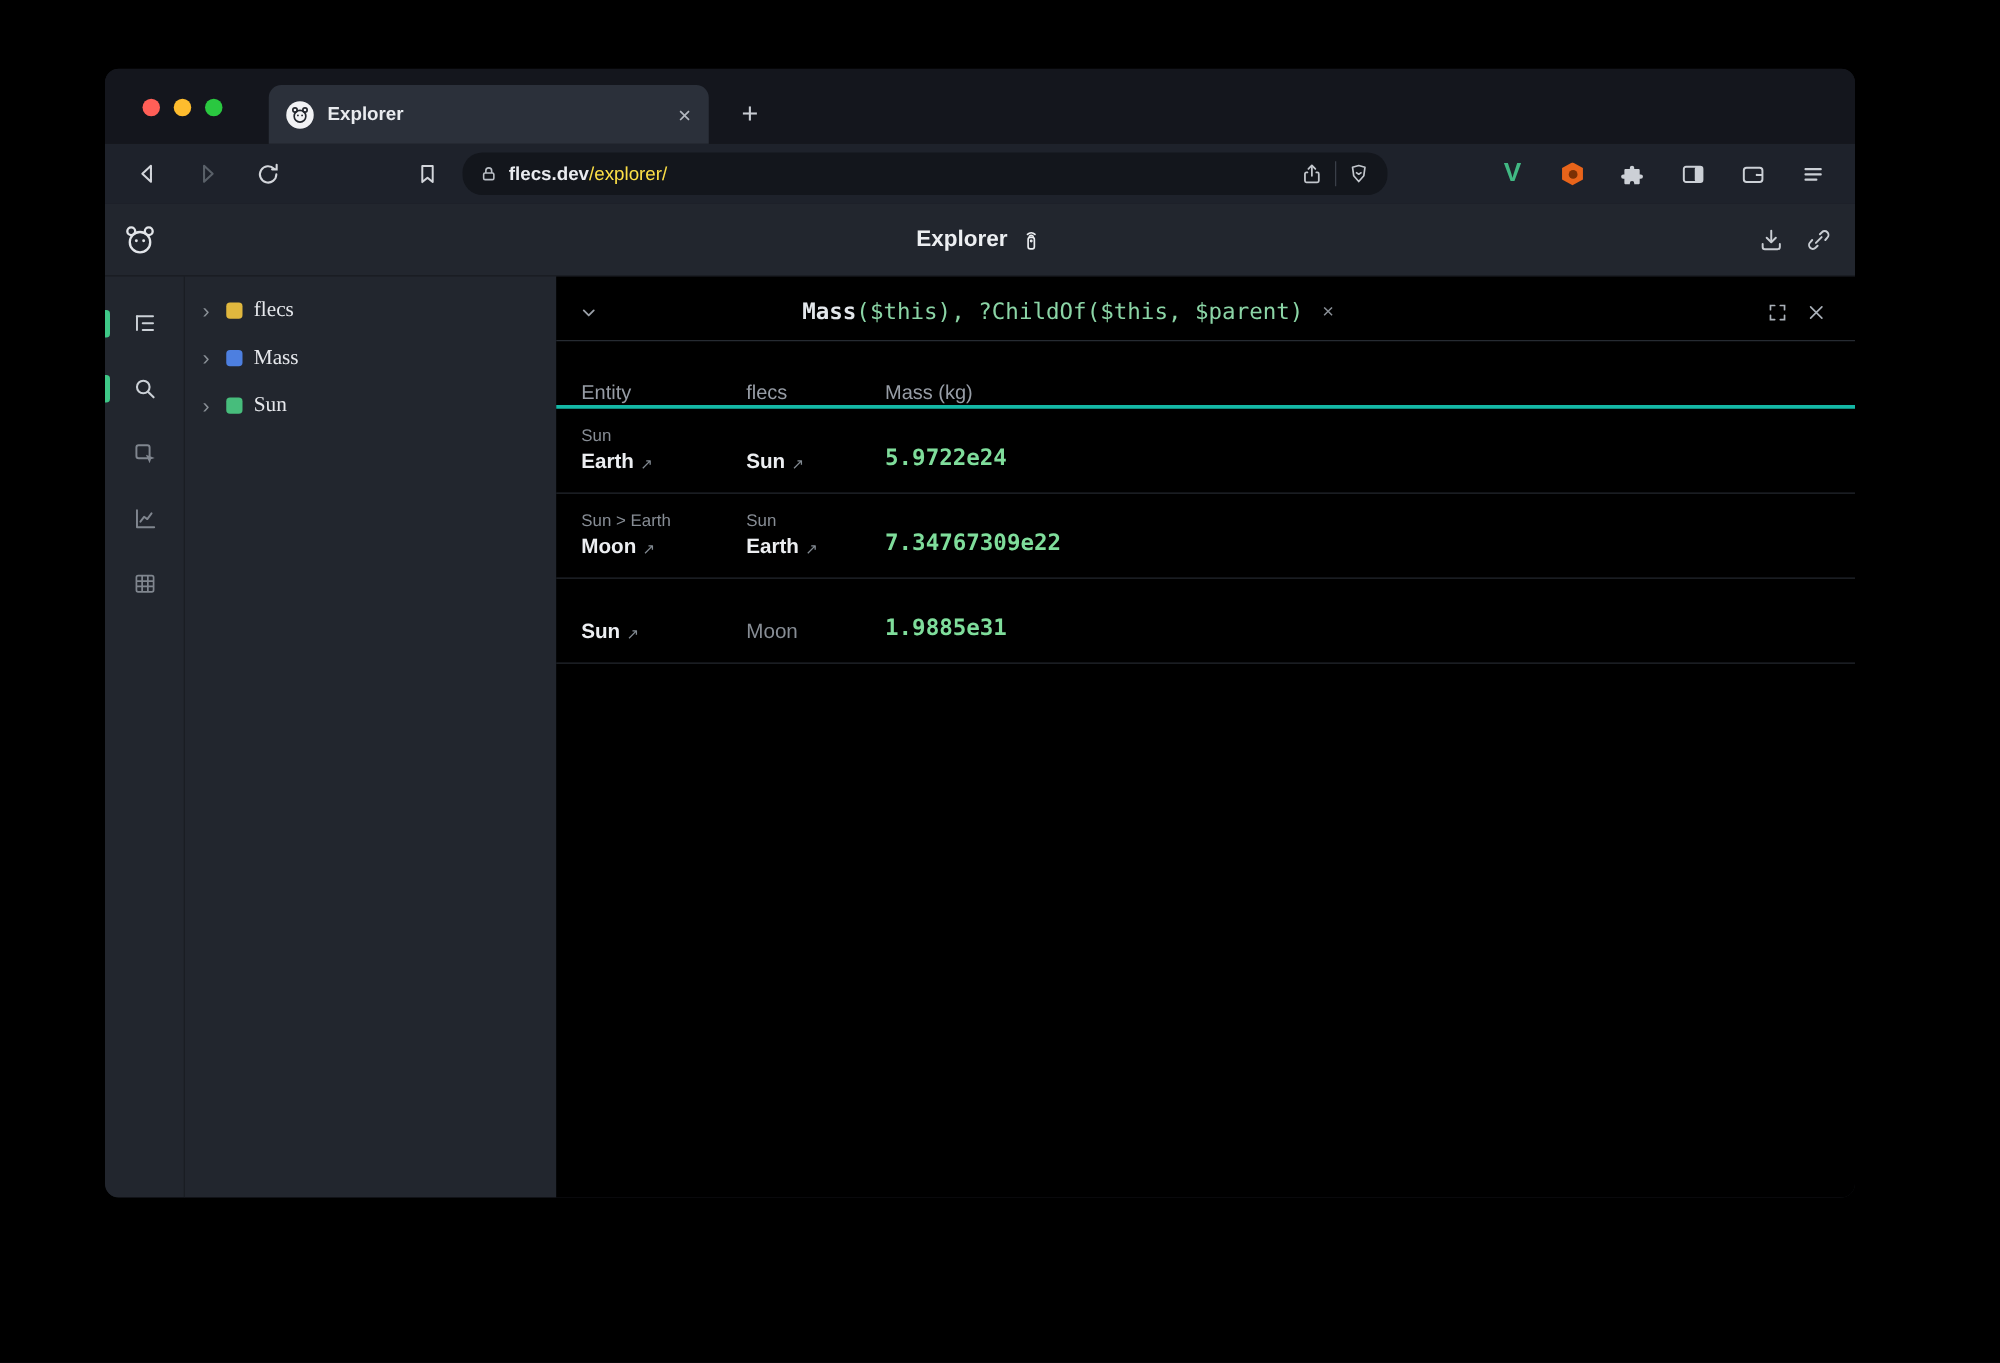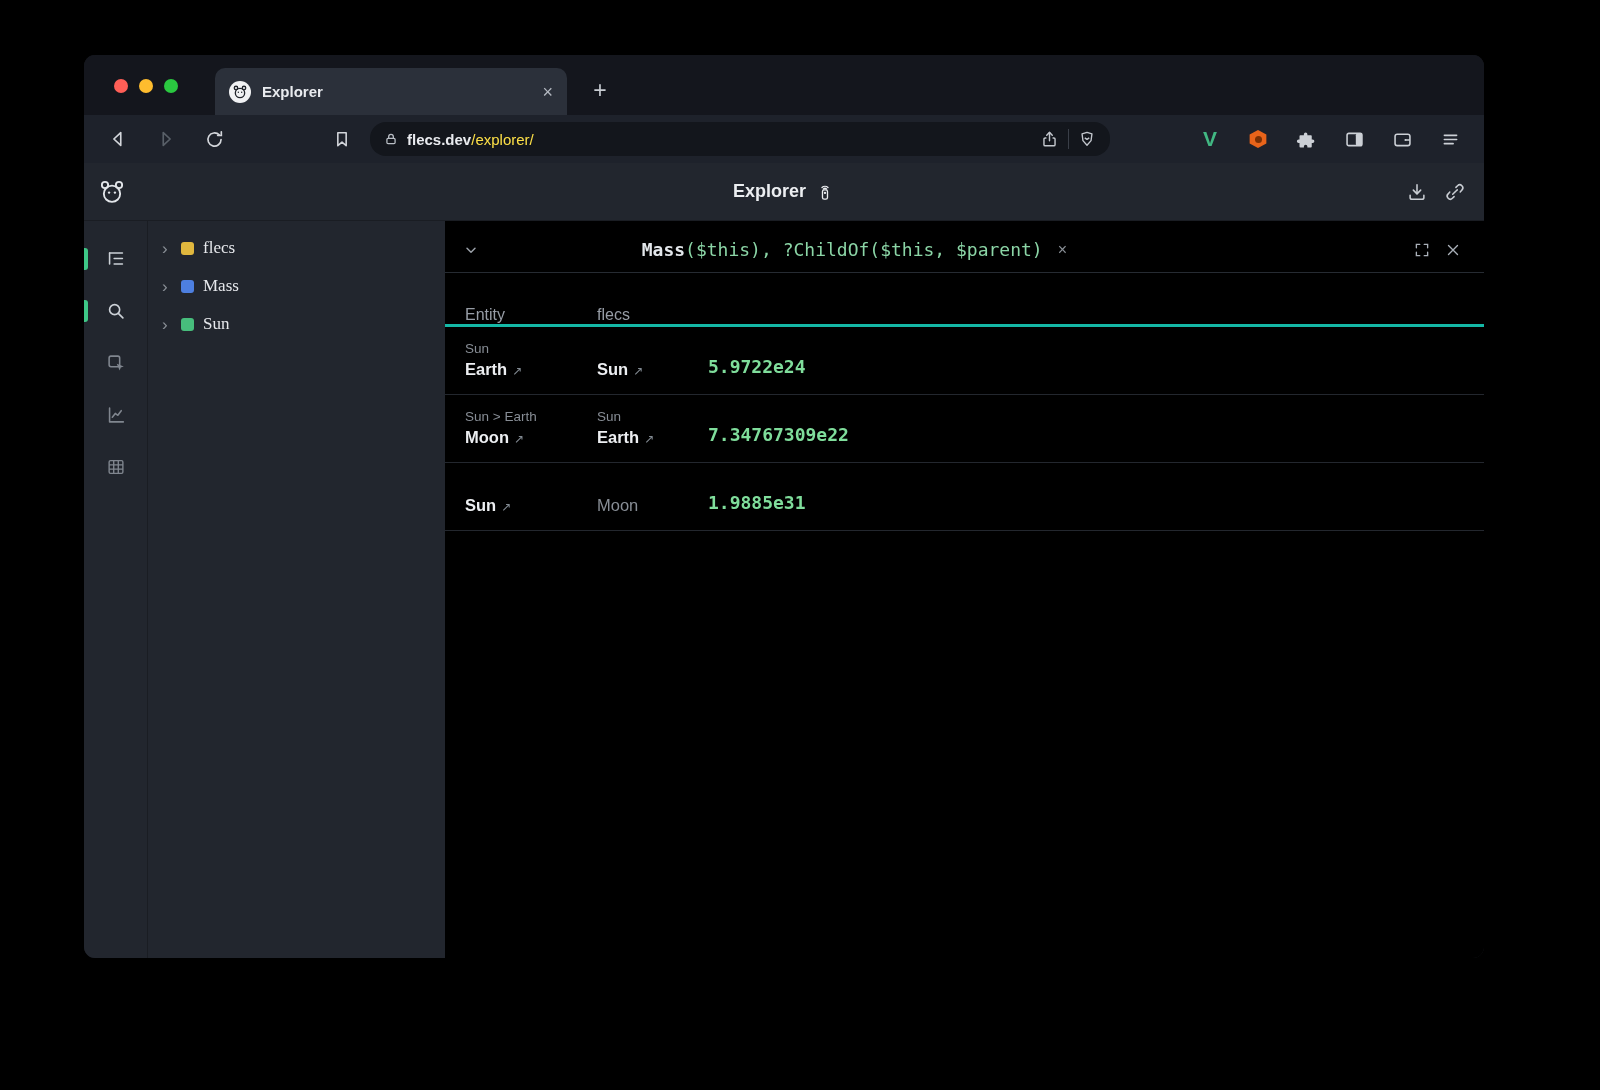--- a/index.html
+++ b/index.html
@@ -334,20 +334,21 @@
                 </svg>
               <svg width="18" height="18" viewBox="0 0 24 24" fill="none" stroke="currentColor" stroke-width="1.8" stroke-linecap="round">
                   <path d="M6 6l12 12M18 6L6 18"></path>
                 </svg>
             </span>
           </div>
 
           <div class="thead">
             <span class="c-entity">Entity</span>
             <span class="c-parent">flecs</span>
+            <span class="c-mass">Mass (kg)</span>
           </div>
 
           <div class="trow">
             <div class="cell c-entity">
               <span class="path">Sun</span>
               <span class="name-line">
                 <span class="ename">Earth</span>
                 <span class="link-arrow">↗</span>
               </span>
             </div>

